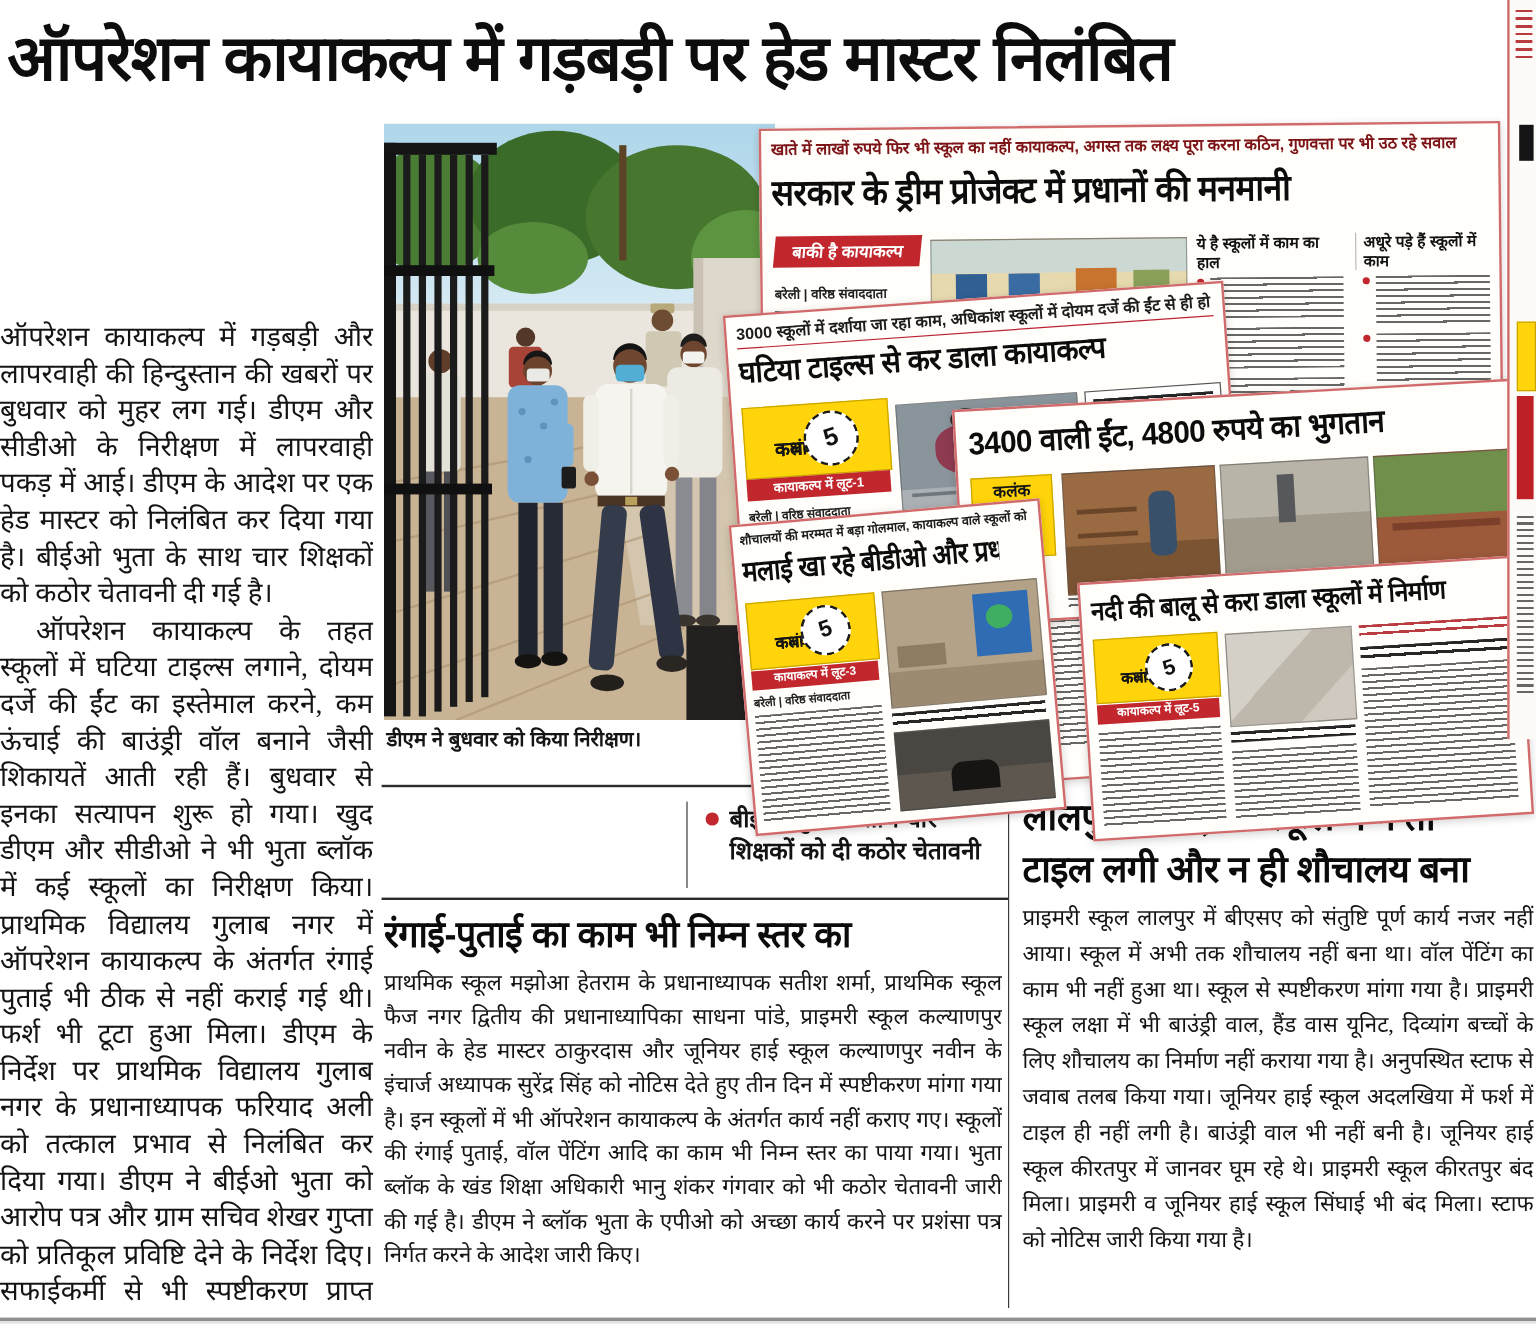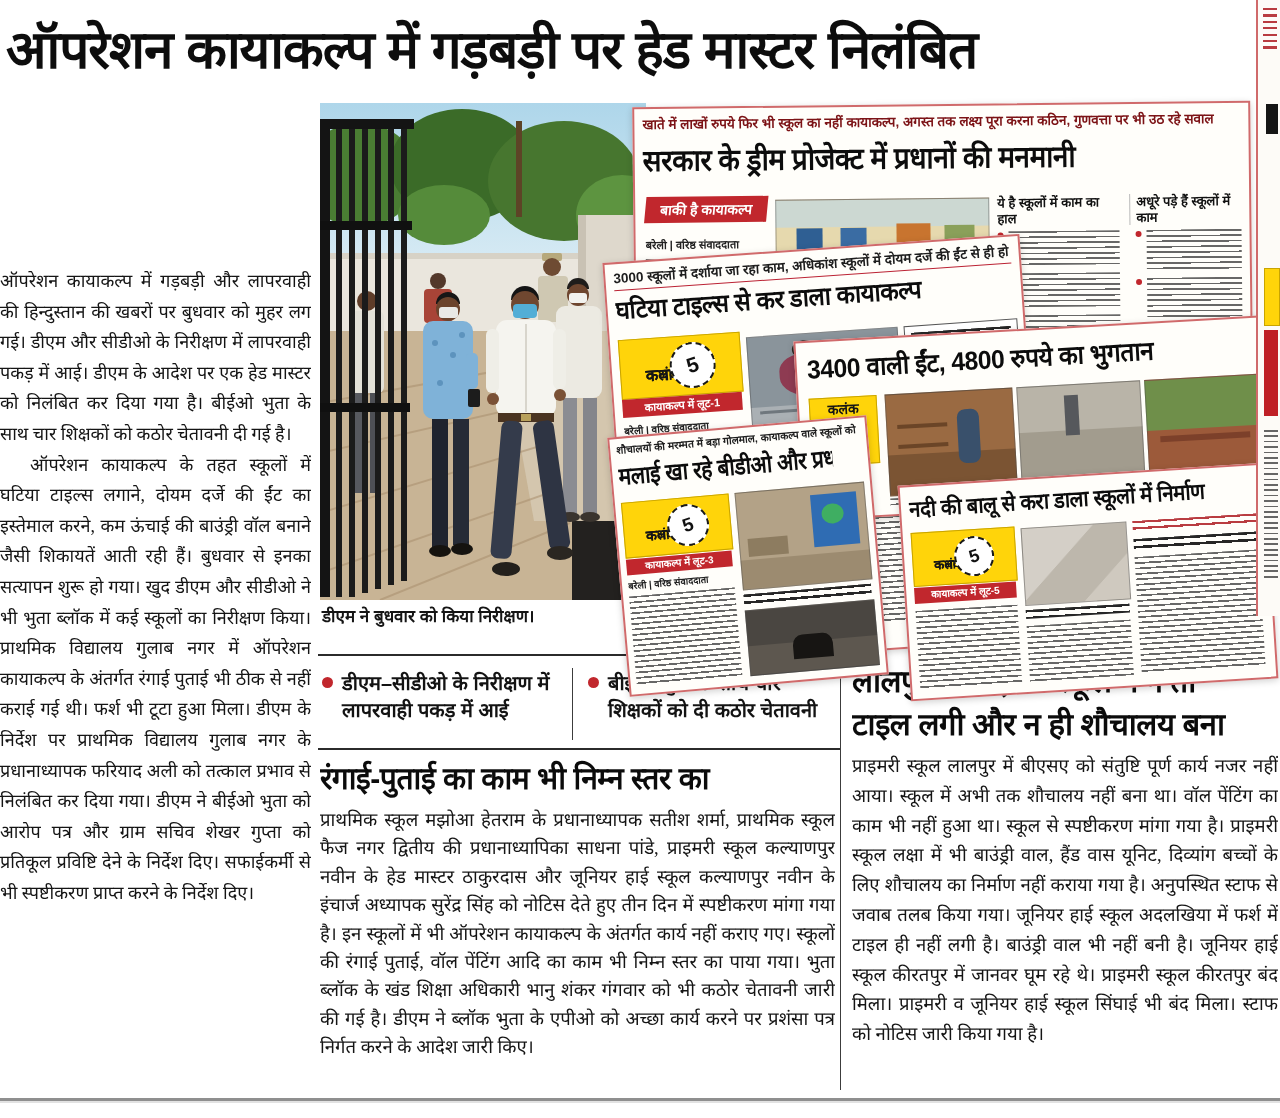--- a/index.html
+++ b/index.html
@@ -15,21 +15,21 @@
   .brand-yellow{left:3px;top:107px;width:290px;height:46px;background:#ffd40a;
                 display:grid;place-items:center;font-size:31px;font-weight:800;color:#0d0d0d;}
   .brand-red{left:3px;top:153px;width:290px;height:64px;background:#bf2026;border-radius:0 0 20px 20px;
              display:grid;place-items:center;font-size:40px;font-weight:800;color:#fff;}
   .byline-row{left:2px;top:226px;width:306px;height:30px;display:flex;align-items:center;gap:10px;
               font-size:20px;font-weight:700;}
   .byline-sep{width:2px;height:24px;background:#555;}
 
   
   .left-body{left:0px;top:266px;width:311px;height:824px;overflow:hidden;
-             font-family:"Liberation Serif",serif;font-size:18px;line-height:30.6px;
+             font-family:"Liberation Serif",serif;font-size:23px;line-height:30.6px;
              text-align:justify;color:#141414;}
   .left-body p{margin:0;}
   .left-body p + p{text-indent:30px;}
 
   
   .rule-h{border-top:2px solid #2b2b2b;height:0;}
   .rule-v{border-left:1.5px solid #3c3c3c;width:0;}
   .bottom-rule{left:0;top:1098px;width:1280px;height:5px;
                background:linear-gradient(#8f8f8f 0 55%,#e2e2e2 55% 100%);}
 
@@ -175,24 +175,20 @@
       <rect x="55" y="26" width="6" height="460" fill="#1b1b1b"></rect>
       <rect x="68" y="26" width="6" height="456" fill="#1b1b1b"></rect>
       <rect x="81" y="26" width="6" height="452" fill="#1b1b1b"></rect>
       <rect x="0" y="118" width="92" height="9" fill="#101010"></rect>
       <rect x="0" y="300" width="90" height="9" fill="#101010"></rect>
     </svg>
   </div>
   <div class="abs caption">डीएम ने बुधवार को किया निरीक्षण।</div>
 
   <div class="abs rule-h" style="left:318px;top:654px;width:522px;"></div>
-  <div class="abs bullet-cell" style="left:322px;top:670px;width:238px;">
-    <span class="dot"></span>
-    <span>डीएम–सीडीओ के निरीक्षण में लापरवाही पकड़ में आई</span>
-  </div>
   <div class="abs rule-v" style="left:572px;top:668px;height:72px;"></div>
   <div class="abs bullet-cell" style="left:588px;top:670px;width:242px;">
     <span class="dot"></span>
     <span>बीईओ भुता के साथ चार शिक्षकों को दी कठोर चेतावनी</span>
   </div>
   <div class="abs rule-v" style="left:840px;top:664px;height:426px;"></div>
   <div class="abs rule-h" style="left:318px;top:748px;width:522px;"></div>
 
   <div class="abs mid-title">रंगाई-पुताई का काम भी निम्न स्तर का</div>
   <div class="abs mid-body">प्राथमिक स्कूल मझोआ हेतराम के प्रधानाध्यापक सतीश शर्मा, प्राथमिक स्कूल फैज नगर द्वितीय की प्रधानाध्यापिका साधना पांडे, प्राइमरी स्कूल कल्याणपुर नवीन के हेड मास्टर ठाकुरदास और जूनियर हाई स्कूल कल्याणपुर नवीन के इंचार्ज अध्यापक सुरेंद्र सिंह को नोटिस देते हुए तीन दिन में स्पष्टीकरण मांगा गया है। इन स्कूलों में भी ऑपरेशन कायाकल्प के अंतर्गत कार्य नहीं कराए गए। स्कूलों की रंगाई पुताई, वॉल पेंटिंग आदि का काम भी निम्न स्तर का पाया गया। भुता ब्लॉक के खंड शिक्षा अधिकारी भानु शंकर गंगवार को भी कठोर चेतावनी जारी की गई है। डीएम ने ब्लॉक भुता के एपीओ को अच्छा कार्य करने पर प्रशंसा पत्र निर्गत करने के आदेश जारी किए।</div>

